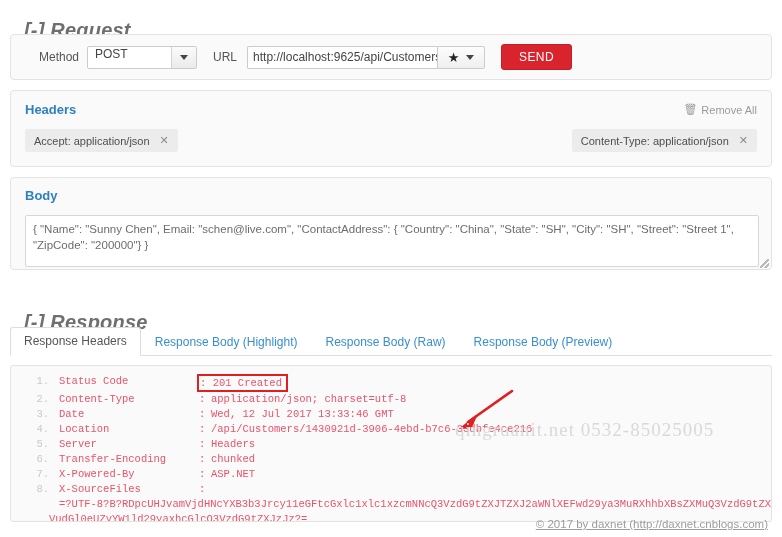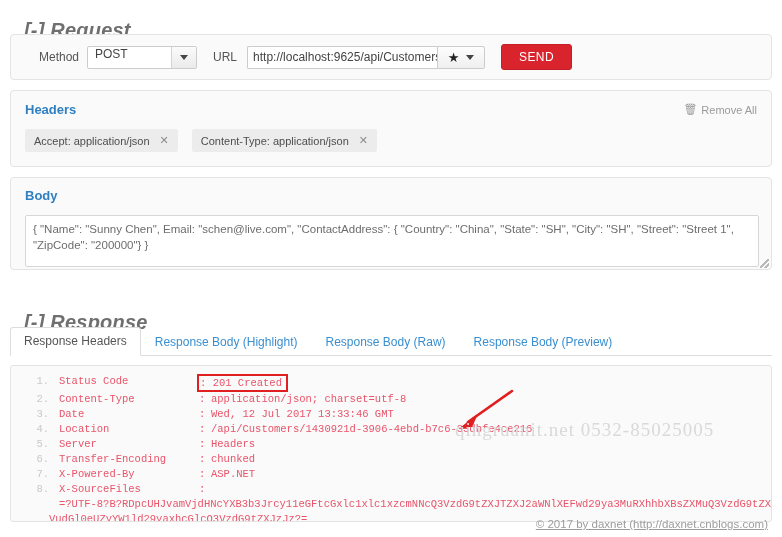--- a/index.html
+++ b/index.html
@@ -164,21 +164,21 @@
     right: 14px;
     top: 12px;
     font-size: 11px;
     color: #9a9a9a;
     display: flex;
     align-items: center;
     gap: 4px;
     cursor: pointer;
   }
   .trash-icon { font-size: 11px; color: #9a9a9a; }
-  .chips { display: flex; gap: 14px; }
+  .chips { display: flex; gap: 14px; justify-content: space-between; }
   .chip {
     background: #ececec;
     color: #4e4e4e;
     font-size: 11px;
     border-radius: 2px;
     padding: 5px 9px;
     display: inline-flex;
     align-items: center;
     gap: 10px;
     white-space: nowrap;

